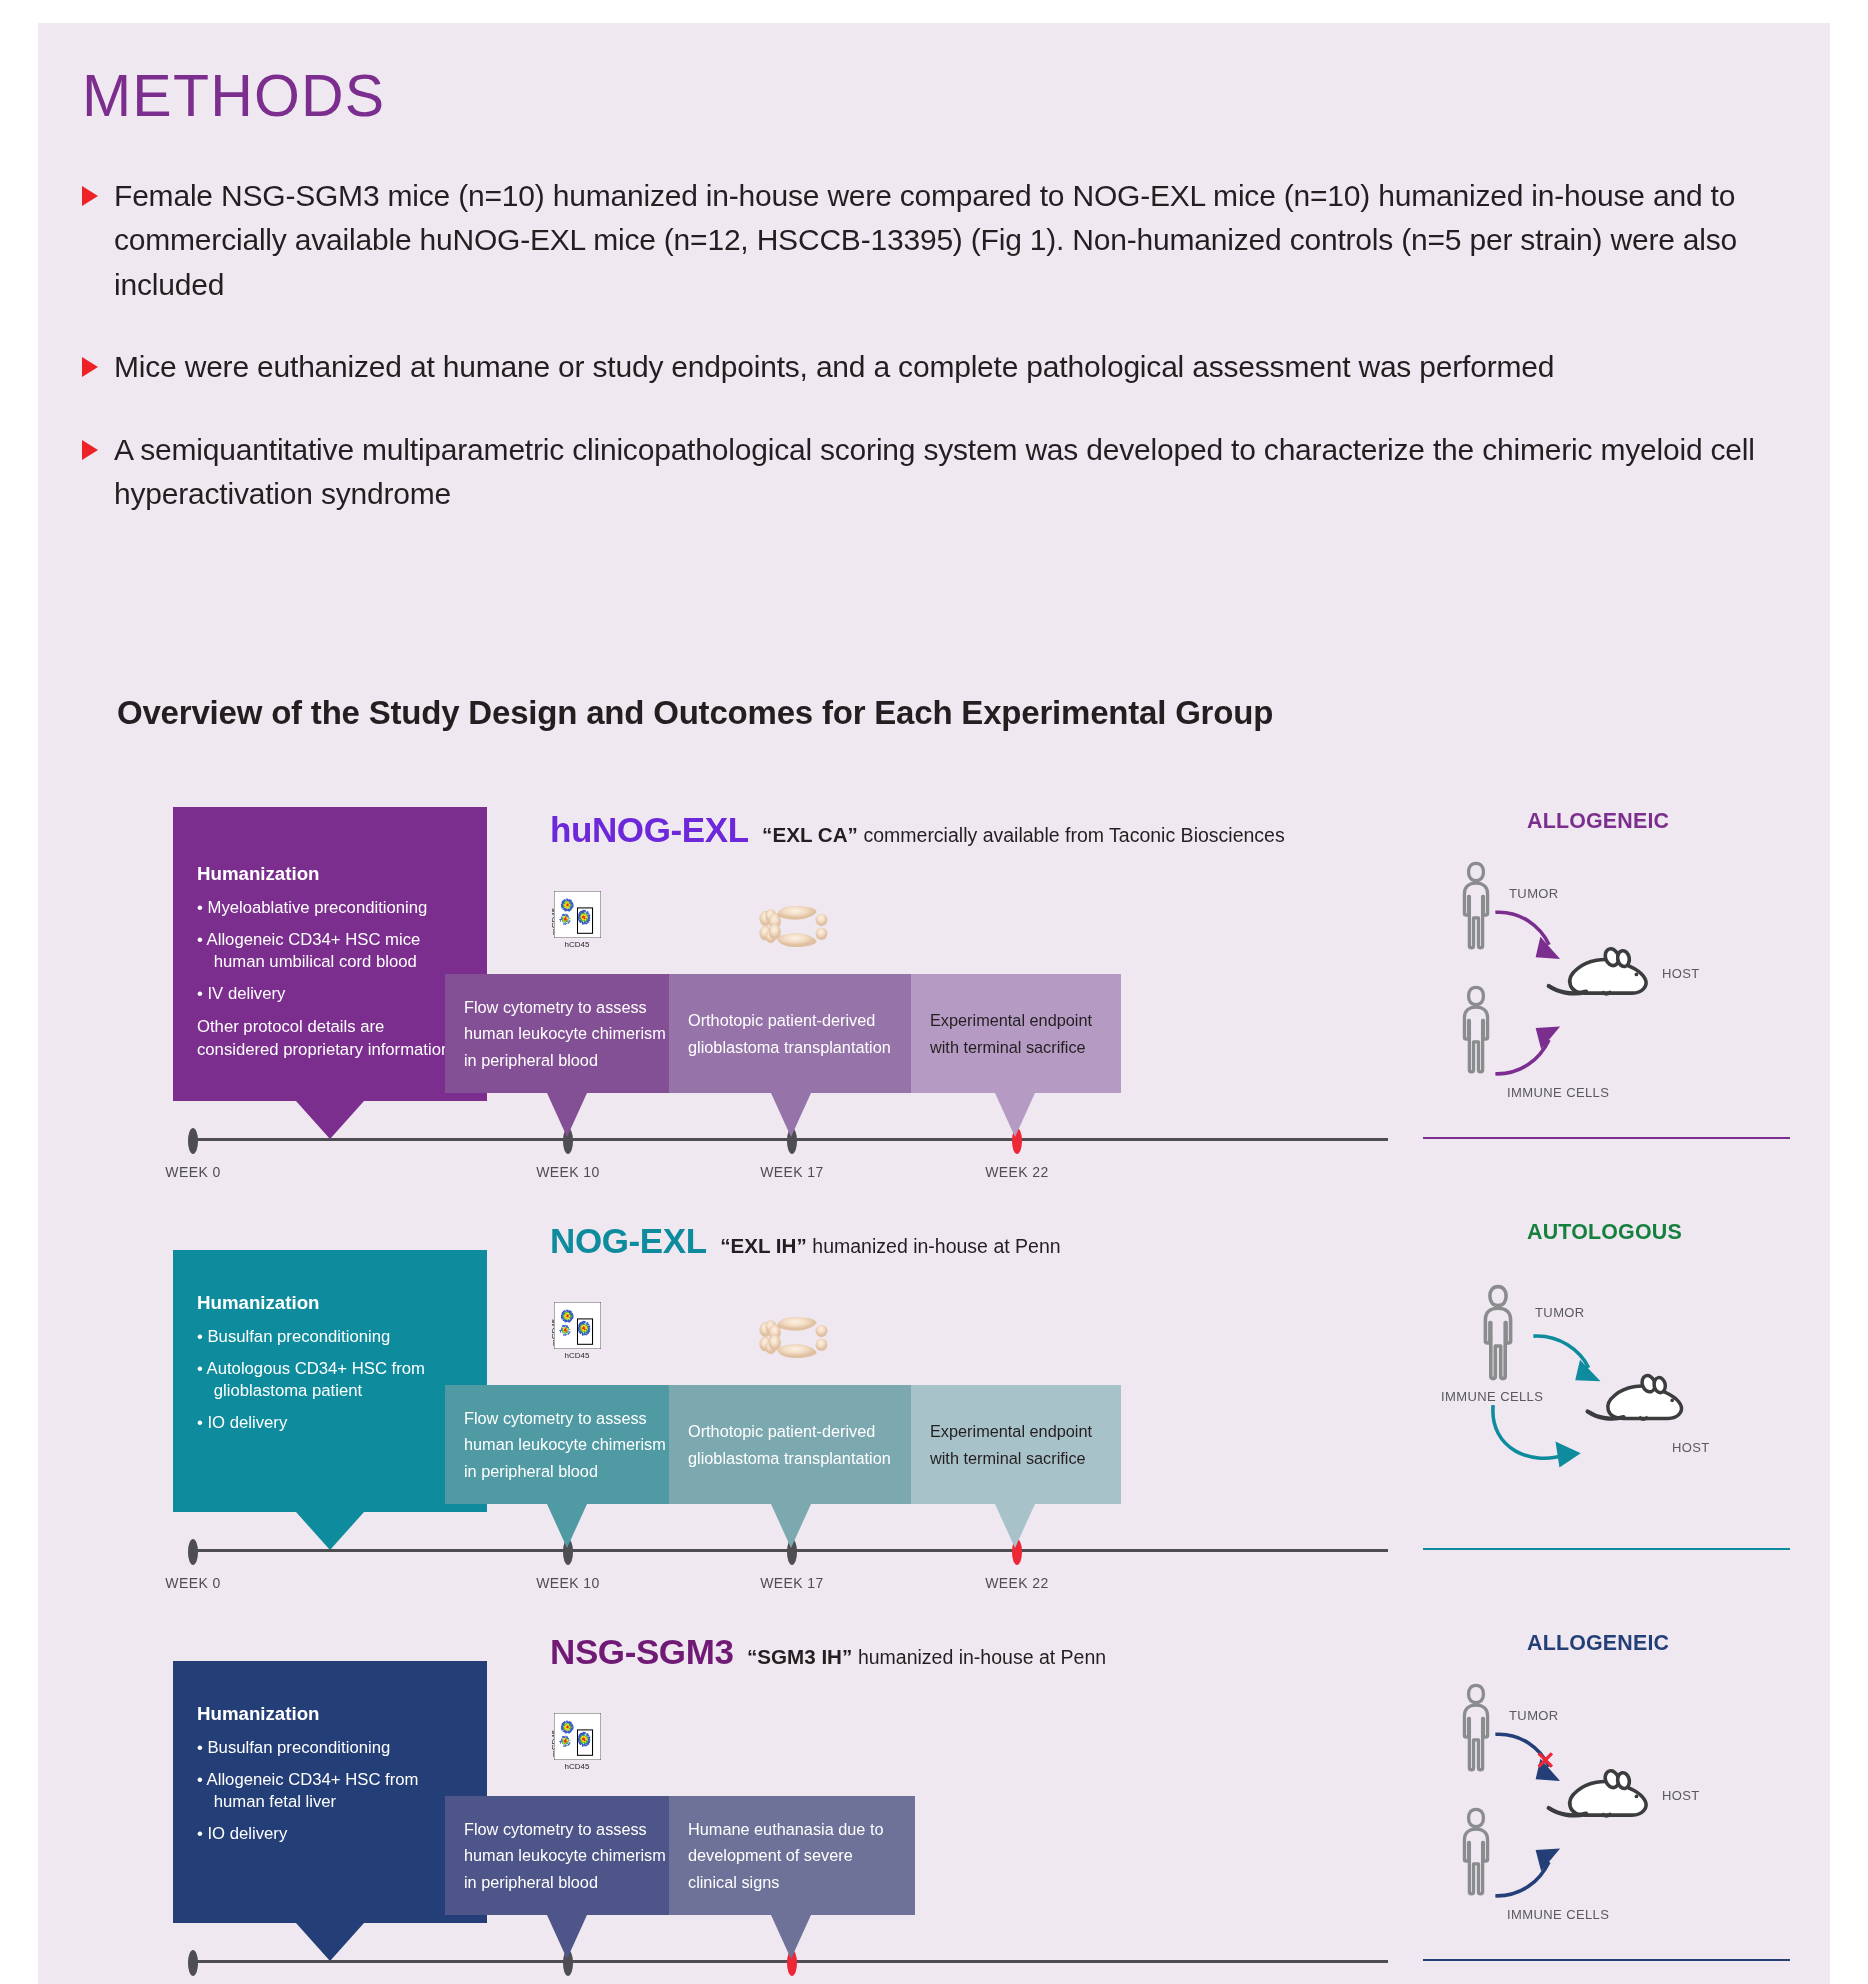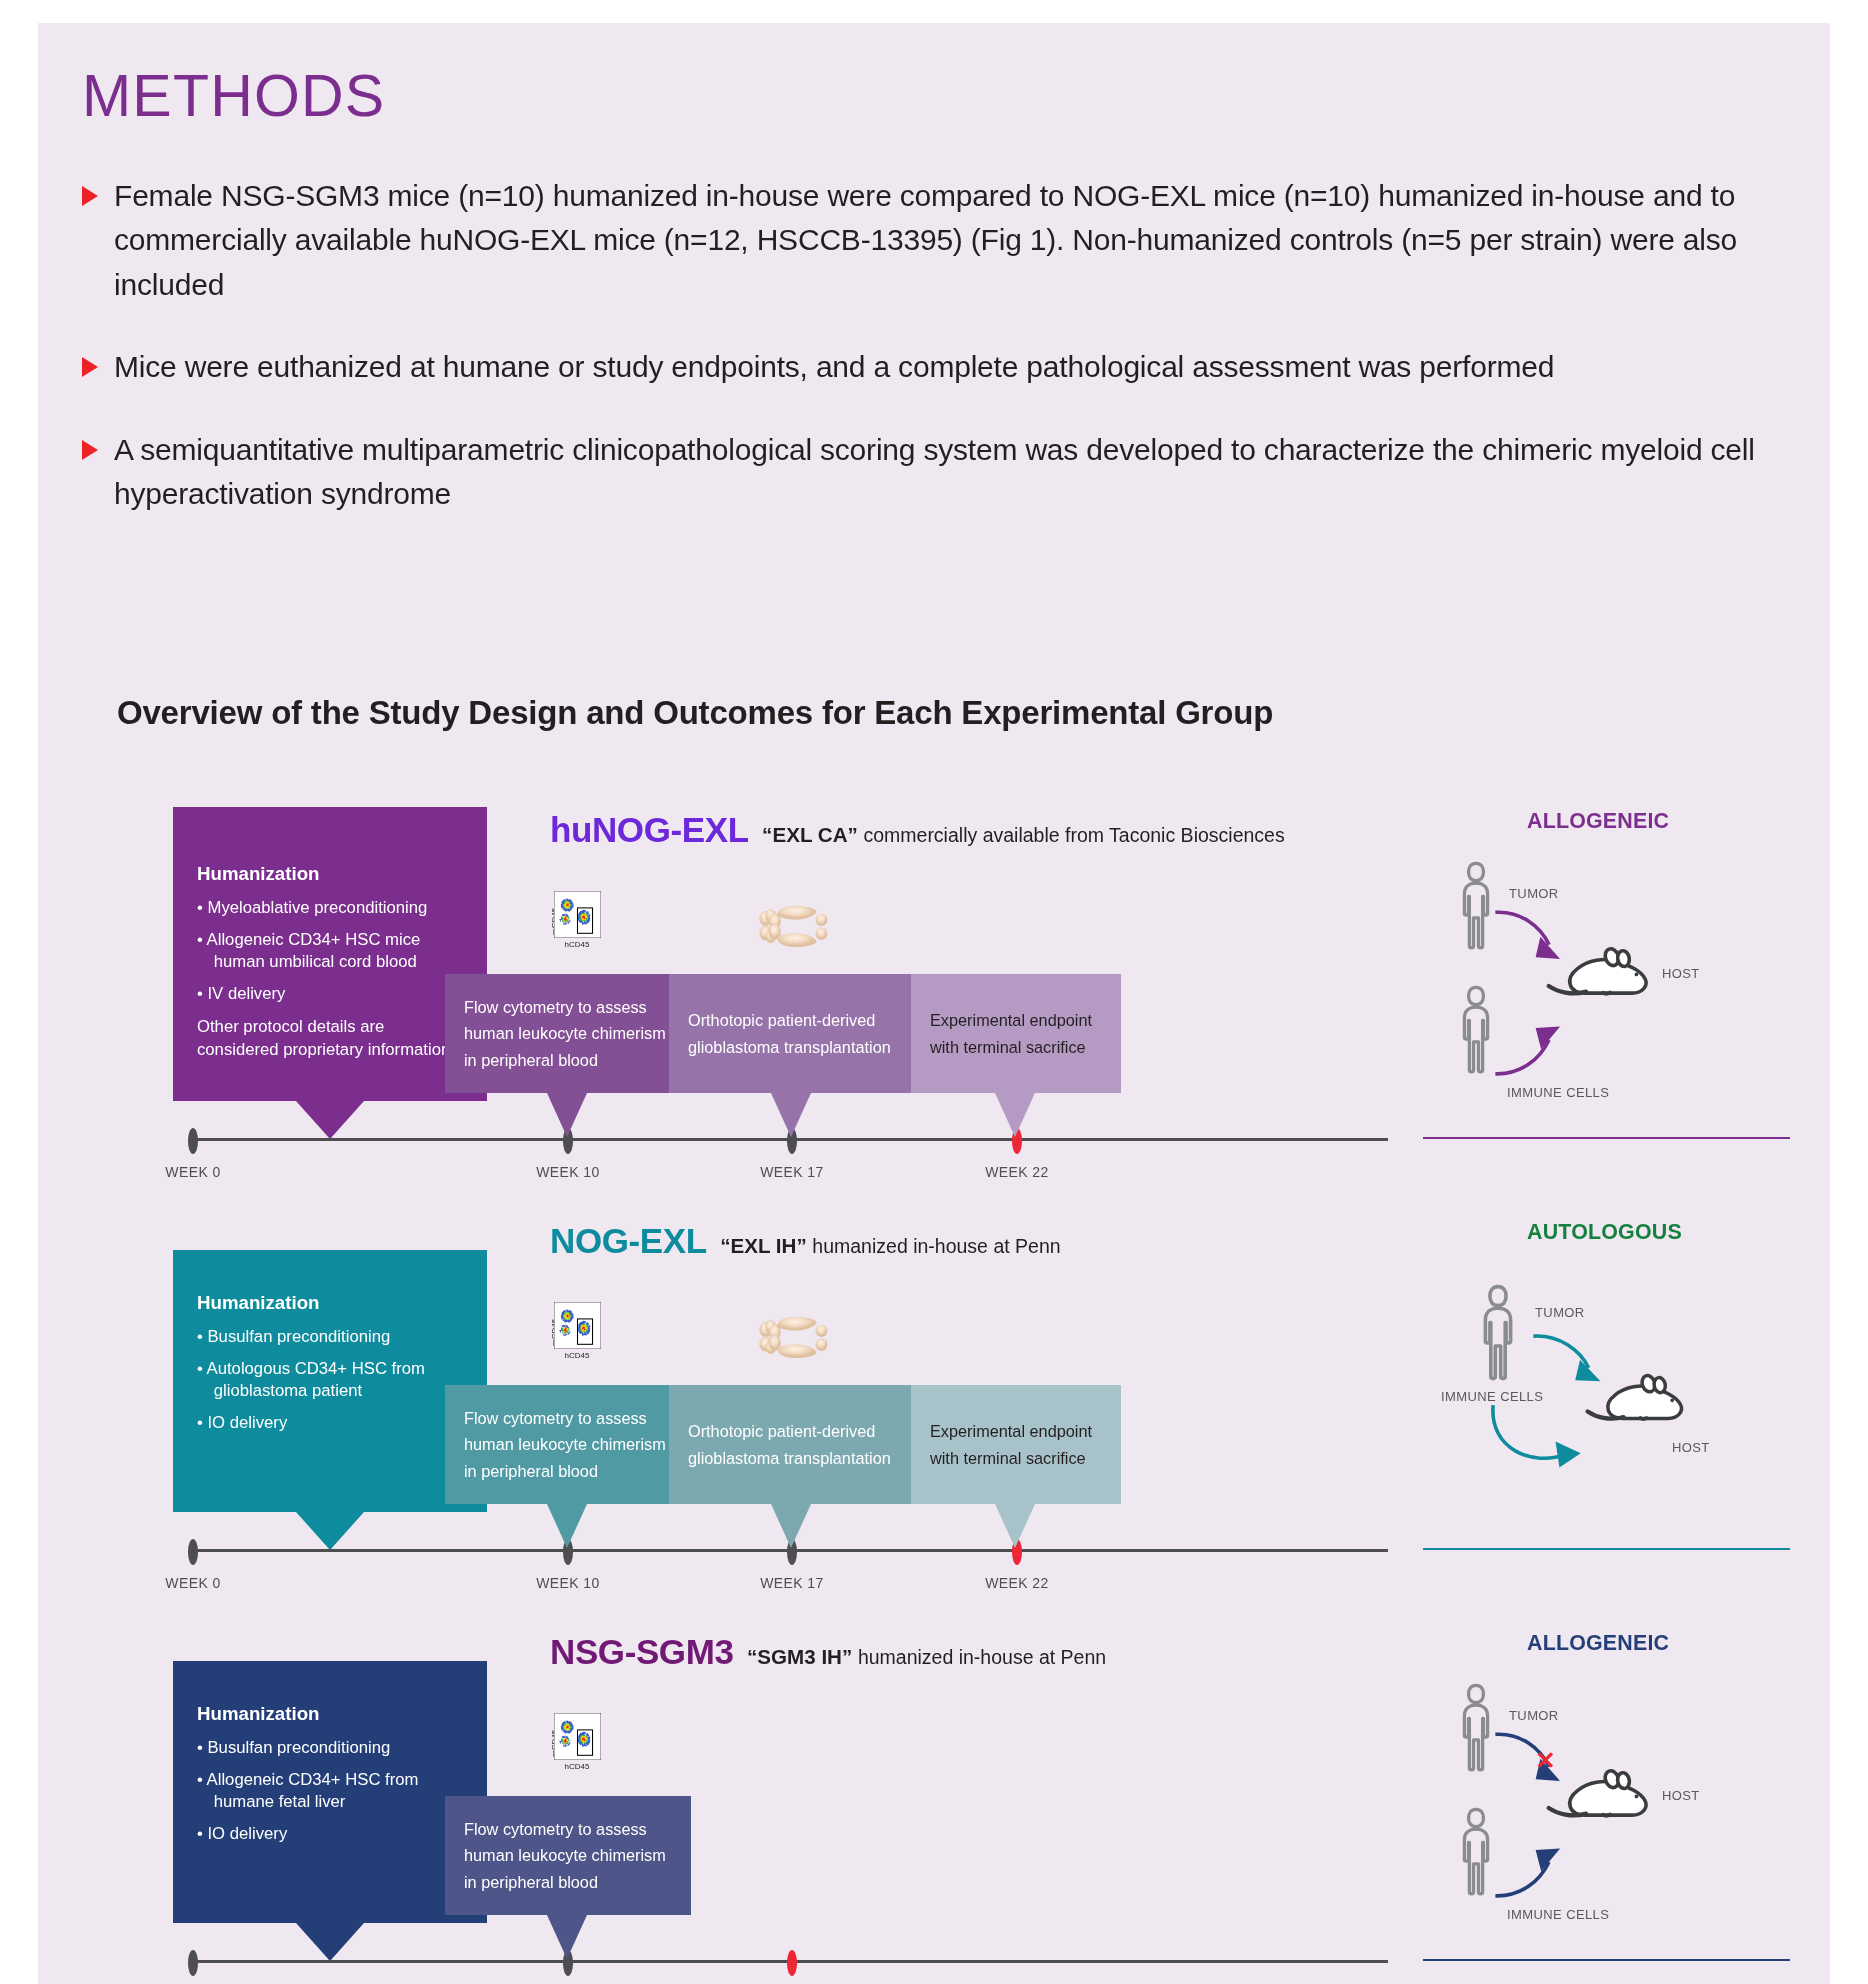--- a/index.html
+++ b/index.html
@@ -1608,21 +1608,21 @@
           <path d="M10 8 C 0 120, 110 165, 196 132" fill="none" stroke="#0e8c9d" stroke-width="9"></path>
           <polygon points="168,100 232,130 178,166" fill="#0e8c9d"></polygon>
         </svg></div>
       <div class="rule" style="background: rgb(14, 140, 157); left: 1385px; width: 367px; top: 344px;"></div>
     </div>
   <div class="row" id="row2">
       <div class="hum-box" style="background: rgb(36, 63, 119); top: 46px; height: 262px;">
         <div class="hum-inner" style="padding-top: 42px;">
           <div class="hum-title">Humanization</div>
           <div class="hum-li">• Busulfan preconditioning</div>
-          <div class="hum-li">• Allogeneic CD34+ HSC from humane fetal liver</div>
+          <div class="hum-li">• Allogeneic CD34+ HSC from human fetal liver</div>
           <div class="hum-li">• IO delivery</div>
         </div>
         <div class="tail" style="border-top: 38px solid rgb(36, 63, 119); top: 262px;"></div>
       </div>
       <div class="strain-head" style="left: 512px;">
         <div class="strain-name" style="color: #701a75;">NSG-SGM3</div>
         <div class="strain-quote">“SGM3 IH”</div>
         <div class="strain-desc">humanized in-house at Penn</div>
       </div>
       <div class="axis" style="left: 153px; top: 345px; width: 1197px;"></div>
@@ -2286,20 +2286,26 @@
             <circle cx="58.33" cy="62.60" r="1.25" fill="#3cb44b"></circle>
             <circle cx="61.23" cy="42.31" r="1.25" fill="#3a57c8"></circle>
             <circle cx="69.24" cy="64.35" r="1.25" fill="#3a57c8"></circle>
             <circle cx="62.25" cy="59.87" r="2.00" fill="#f7d417"></circle>
             <circle cx="69.36" cy="58.91" r="1.25" fill="#3cb44b"></circle>
             <circle cx="61.07" cy="55.92" r="2.00" fill="#e8231a"></circle>
             <rect x="50" y="36" width="32" height="54" fill="none" stroke="#000" stroke-width="2.2"></rect>
           </svg></div>
         <div class="fclabel-x" style="left: 9.5px; top: 52px; width: 47px;">hCD45</div>
       </div>
+      <div class="tbox" style="background: rgb(110, 114, 153); width: 246px; height: 119px; left: 631px; top: 181px;">
+        <div class="body">
+          <div class="txt" style="color: rgb(255, 255, 255);">Humane euthanasia due to development of severe clinical signs</div>
+        </div>
+        <div class="tail2" style="border-top: 44px solid rgb(110, 114, 153);"></div>
+      </div>
       <div class="schem-title" style="color: rgb(36, 63, 119); left: 1489px; top: 16px;">ALLOGENEIC</div>
       <div style="position: absolute; left: 1417px; top: 67px;"><svg viewBox="0 0 50 110" width="42" height="91">
           <path d="M25 4c-6 0-9 4.5-9 10.5S19 25 25 25s9-4.5 9-10.5S31 4 25 4z M25 28c-9 0-14 5-14 13v24c0 2 5 2 5 0V44h1v60c0 3 5 3 5 0V70h6v34c0 3 5 3 5 0V44h1v21c0 2 5 2 5 0V41c0-8-5-13-14-13z" fill="none" stroke="#8a8c8e" stroke-width="4" stroke-linejoin="round"></path>
         </svg></div>
       <div class="slabel" style="left: 1471px; top: 93px;">TUMOR</div>
       <div style="position: absolute; left: 1417px; top: 191px;"><svg viewBox="0 0 50 110" width="42" height="91">
           <path d="M25 4c-6 0-9 4.5-9 10.5S19 25 25 25s9-4.5 9-10.5S31 4 25 4z M25 28c-9 0-14 5-14 13v24c0 2 5 2 5 0V44h1v60c0 3 5 3 5 0V70h6v34c0 3 5 3 5 0V44h1v21c0 2 5 2 5 0V41c0-8-5-13-14-13z" fill="none" stroke="#8a8c8e" stroke-width="4" stroke-linejoin="round"></path>
         </svg></div>
       <div class="slabel" style="left: 1469px; top: 292px;">IMMUNE CELLS</div>
       <div style="position: absolute; left: 1505px; top: 151px;"><svg viewBox="0 0 160 80" width="115" height="58">

